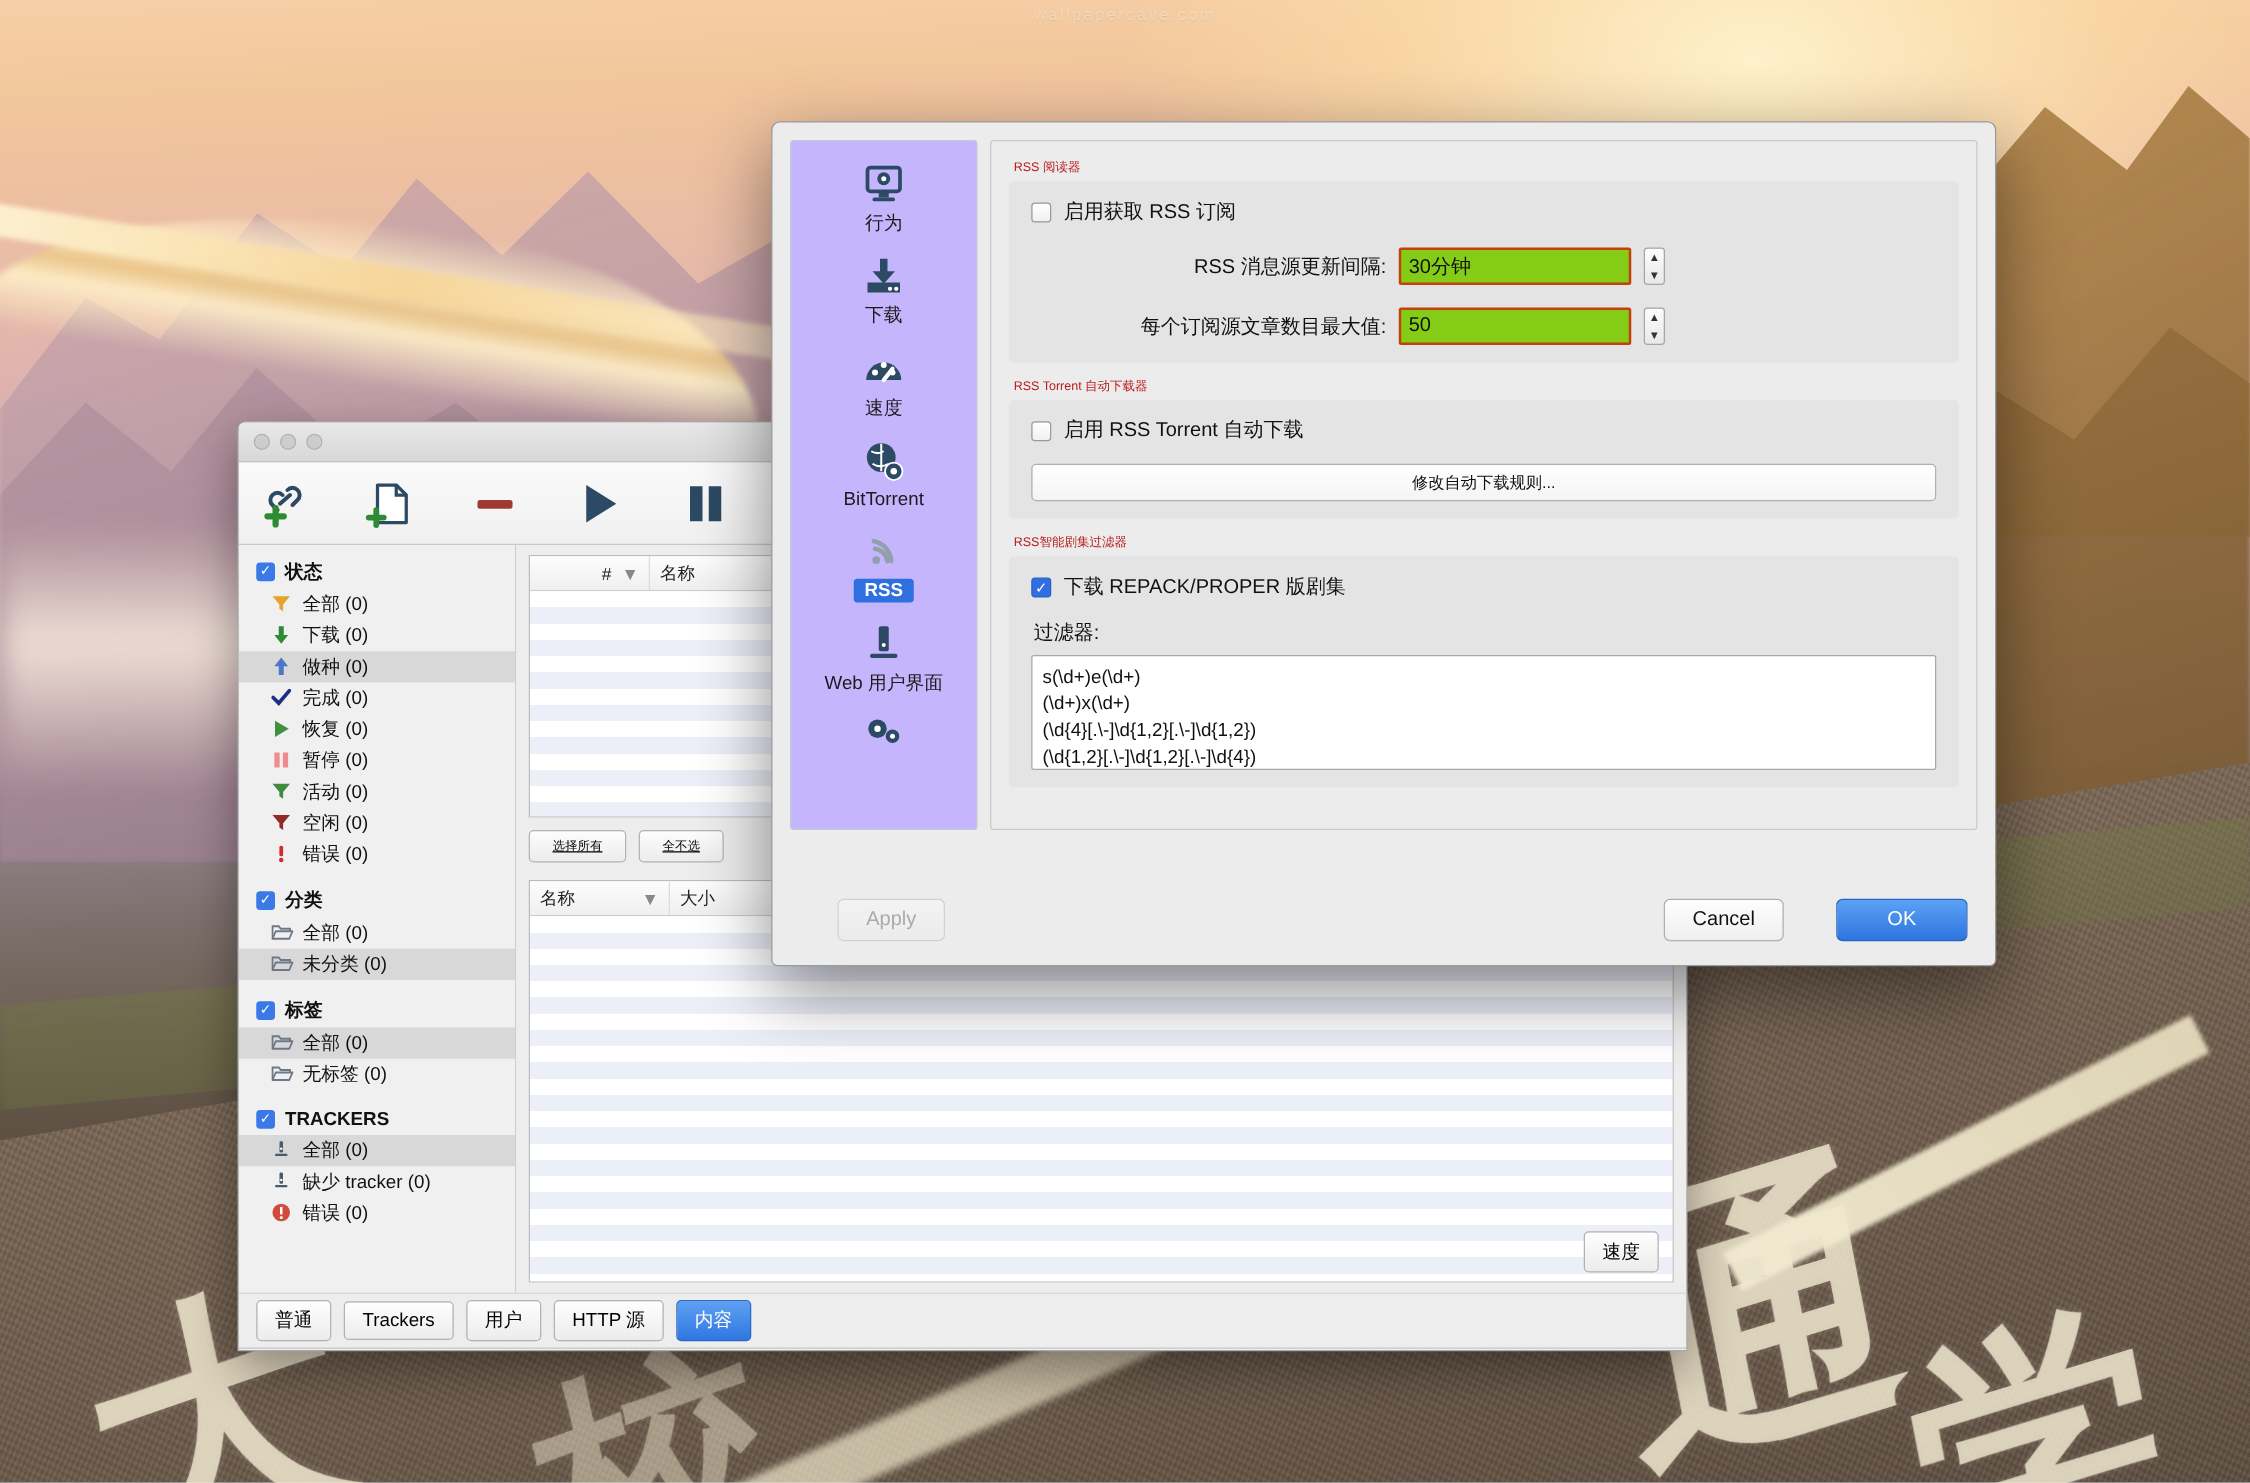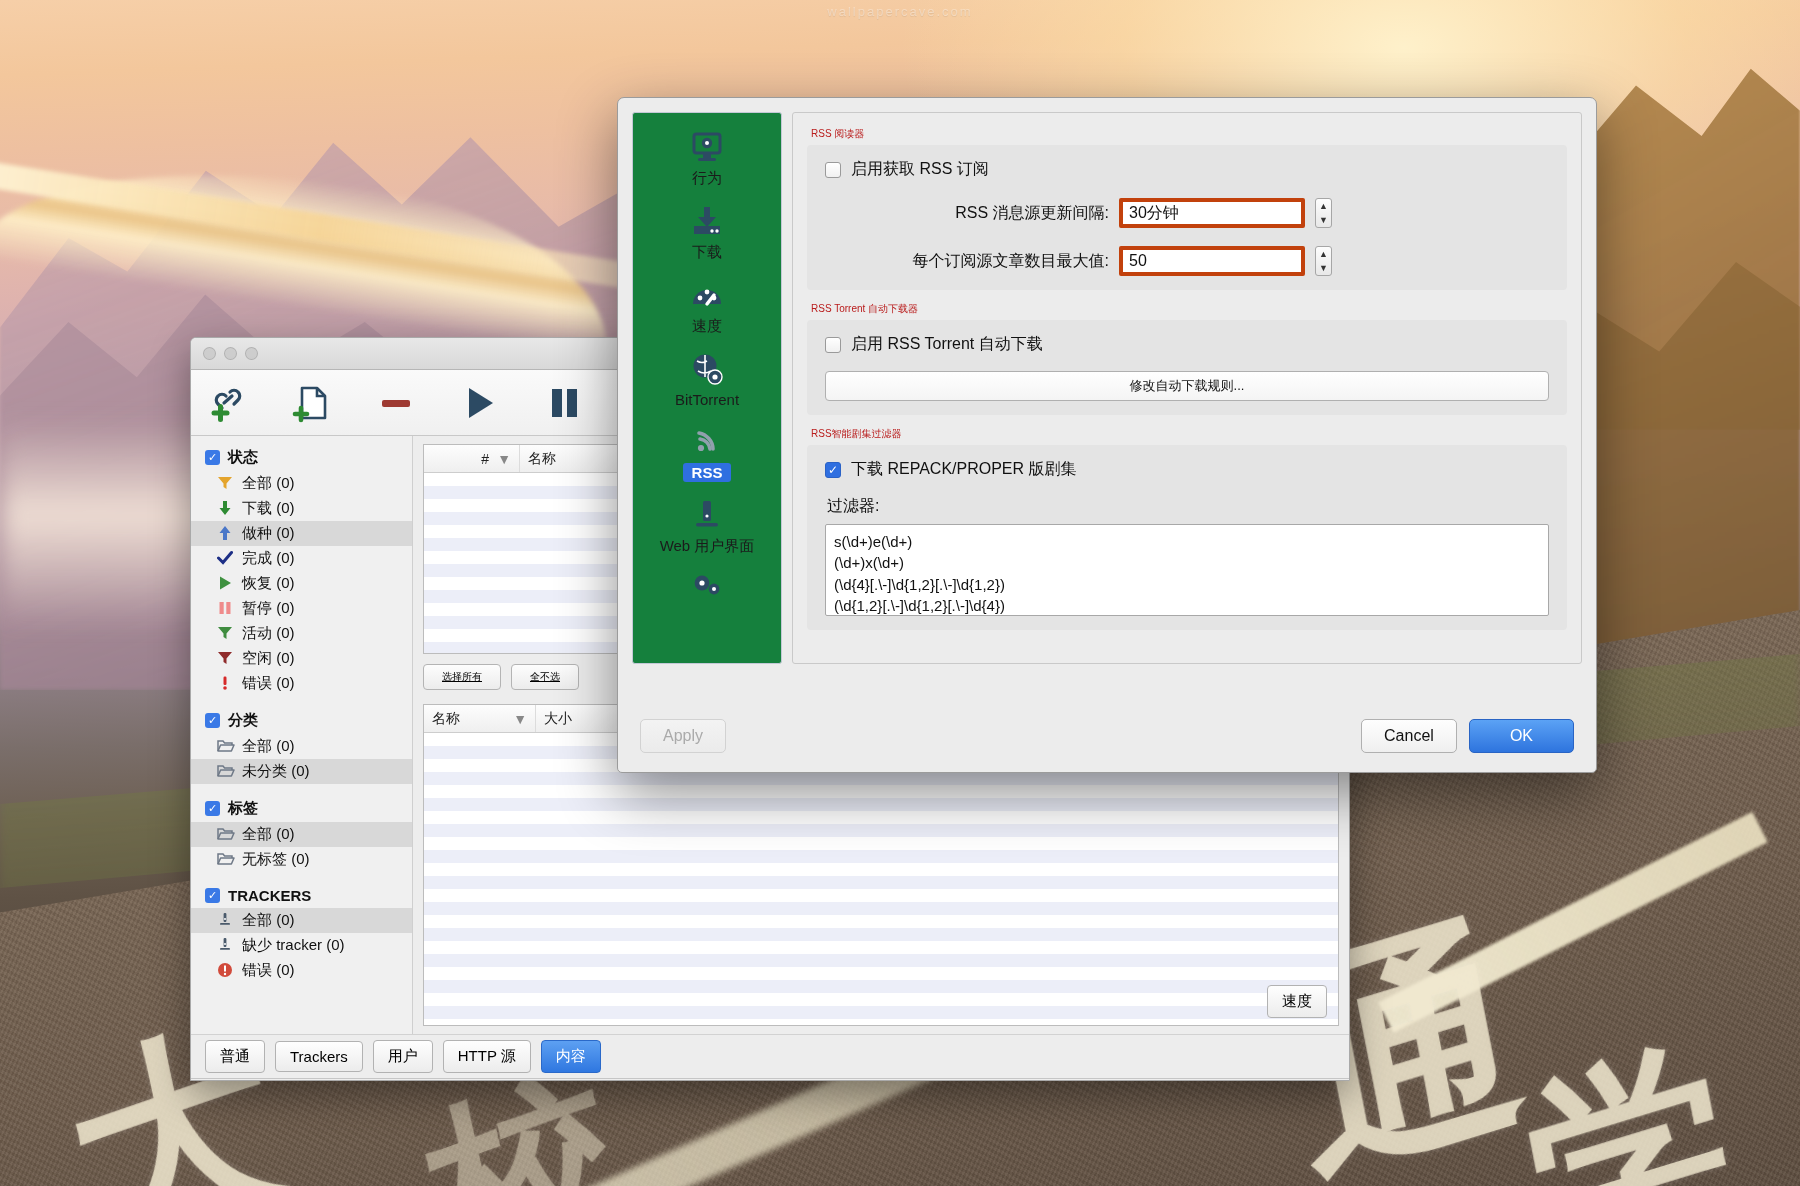--- a/index.html
+++ b/index.html
@@ -204,21 +204,21 @@
   }
   #prefs-title .tbtn { width: 14px; height:14px; border-radius:50%; margin-left:8px; }
   .t-close { background:#ff5f57; border:1px solid #e0443e; }
   .t-min   { background:#d8d8d8; border:1px solid #bdbdbd; }
   .t-zoom  { background:#28c840; border:1px solid #1dad2b; }
   #prefs-title-text {
     position:absolute; left:0; right:0; text-align:center; font-size: 16px; color:#333;
   }
   #prefs-body { display:flex; padding: 14px; gap: 10px; height: 580px; }
   #prefs-side {
-    width: 150px; background: #15803d; border: 1px solid #c3c8d6; border-radius: 3px;
+    width: 150px; background: #c4b5fd; border: 1px solid #c3c8d6; border-radius: 3px;
     padding: 10px 0 0 0; overflow: hidden;
   }
   .side-item { display:flex; flex-direction:column; align-items:center; gap: 5px; padding: 7px 0 9px 0; cursor:pointer; }
   .side-label { font-size: 15px; color:#1b1b1b; }
   .side-label.sel { background:#2f6fe0; color:#fff; padding: 1px 9px; border-radius:3px; font-weight:bold; }
   #prefs-main {
     flex:1; background: #ececec; border: 1px solid #c9c9c9; border-radius: 3px;
     padding: 10px 14px; overflow: hidden;
   }
   .group-title { font-size: 10px; color:#b91c1c; margin: 4px 0 4px 4px; }
@@ -226,21 +226,21 @@
   .chk-row { display:flex; align-items:center; gap: 10px; font-size: 16px; color:#111; }
   .chk {
     width: 16px; height: 16px; border: 1px solid #9a9a9a; border-radius: 3px;
     background: linear-gradient(180deg,#fff,#f0f0f0);
   }
   .chk.on { background:#2f6fe0; border-color:#2a62c6; color:#fff; font-size: 12px;
             display:flex; align-items:center; justify-content:center; }
   .field-row { display:flex; align-items:center; gap: 10px; margin-top: 18px; padding-left: 32px; }
   .field-label { font-size: 16px; color:#111; text-align: right; }
   .txt-input {
-    width: 186px; height: 30px; background:#ffffff; border:4px solid #c2410c; border-radius:2px;
+    width: 186px; height: 30px; background:#84cc16; border:2px solid #c2410c; border-radius:2px;
     font-size: 16px; padding: 0 6px; display:flex; align-items:center; color:#111;
   }
   .stepper {
     width: 17px; height: 30px; border:1px solid #a6a6a6; border-radius: 3px;
     background: linear-gradient(180deg,#fdfdfd,#e8e8e8);
     display:flex; flex-direction:column; align-items:center; justify-content:space-around;
     font-size: 9px; color:#333; cursor:pointer;
   }
   .wide-btn {
     margin-top: 16px; width: 100%; height: 30px; background: linear-gradient(180deg,#ffffff,#f4f4f4);
@@ -252,21 +252,21 @@
     width: 100%; height: 92px; background:#fff; border:1px solid #a8a8a8; border-radius: 2px;
     padding: 6px 8px; font-size: 15px; line-height: 1.42; color:#111; overflow:hidden;
     font-family: "Liberation Sans","DejaVu Sans",sans-serif;
   }
   #prefs-footer {
     position:absolute; left:0; right:0; bottom:0; height: 72px;
     display:flex; align-items:center; padding: 0 22px;
   }
   .btn {
     font-size: 16px; border-radius: 5px; padding: 7px 22px; cursor:pointer;
-    border: 1px solid #b0b0b0; background: linear-gradient(180deg,#fefefe,#efefef); color:#111;
+    border: 1px solid #b0b0b0; background: linear-gradient(180deg,#fefefe,#efefef); color:#111;margin-left:30px;
   }
   .btn.disabled { color:#aaa; background: linear-gradient(180deg,#f3f3f3,#ebebeb); border-color:#d2d2d2; }
   .btn.primary { background: linear-gradient(180deg,#5ba2f5,#2e74de); border-color:#2964c4; color:#fff; }
   .spacer { flex: 1; }
 </style>
 </head>
 <body>
 
 <div id="desktop">
   <div id="mtn-left"></div>

